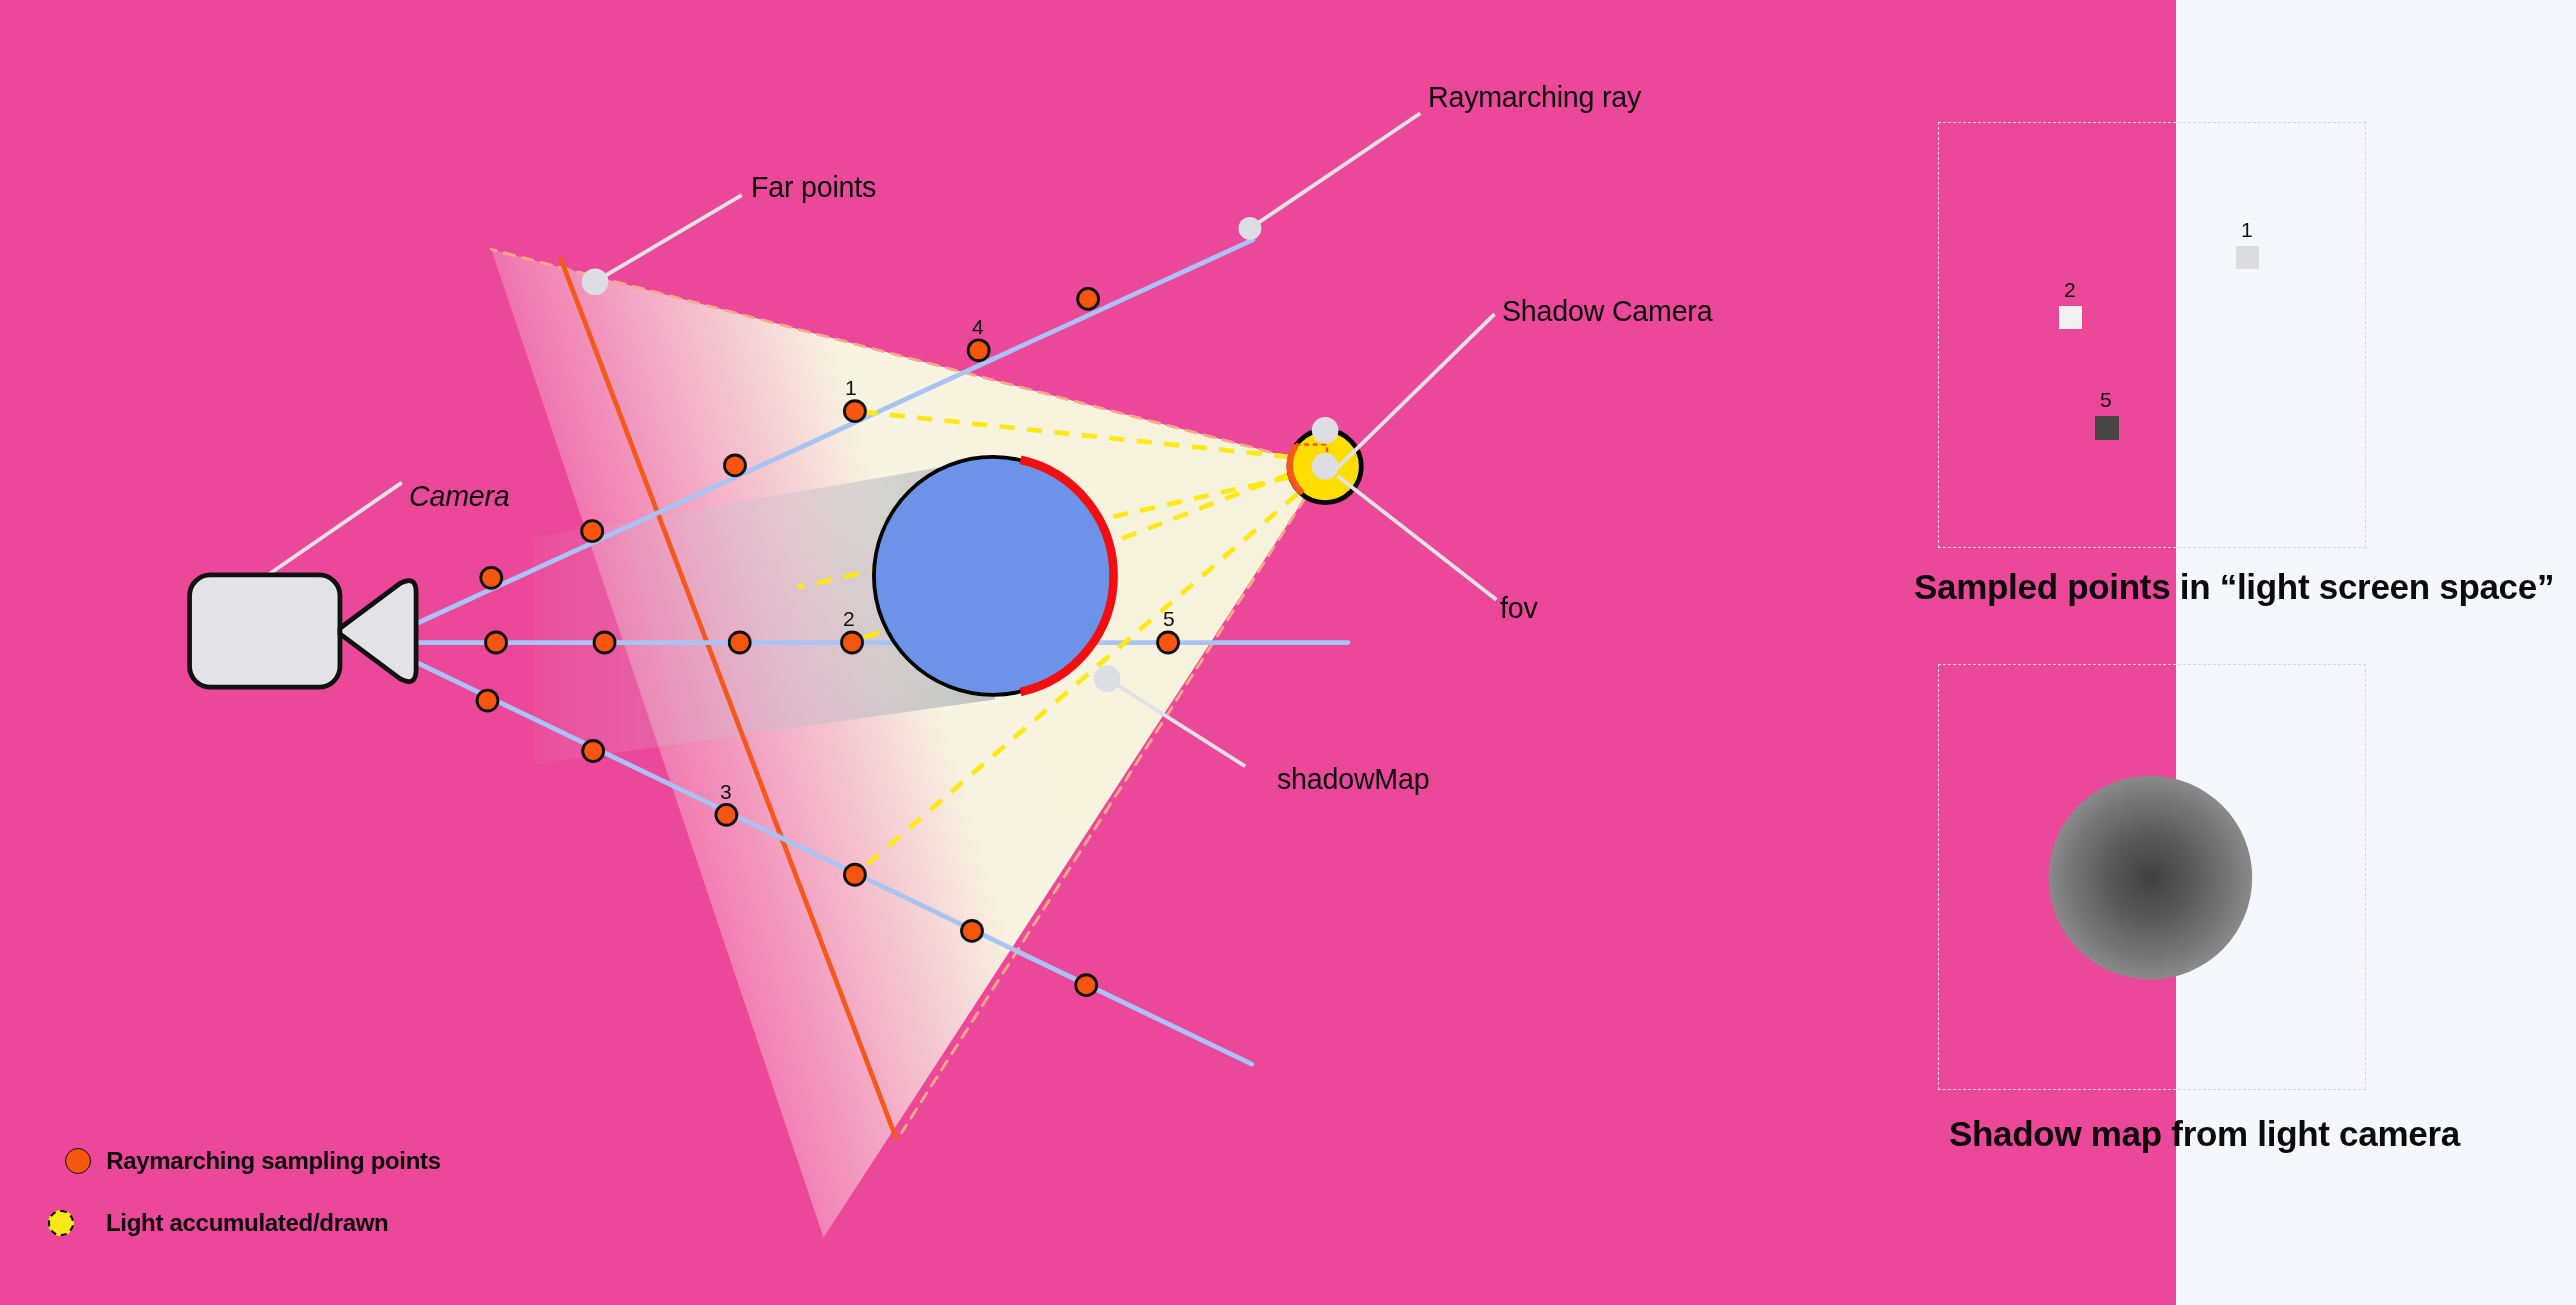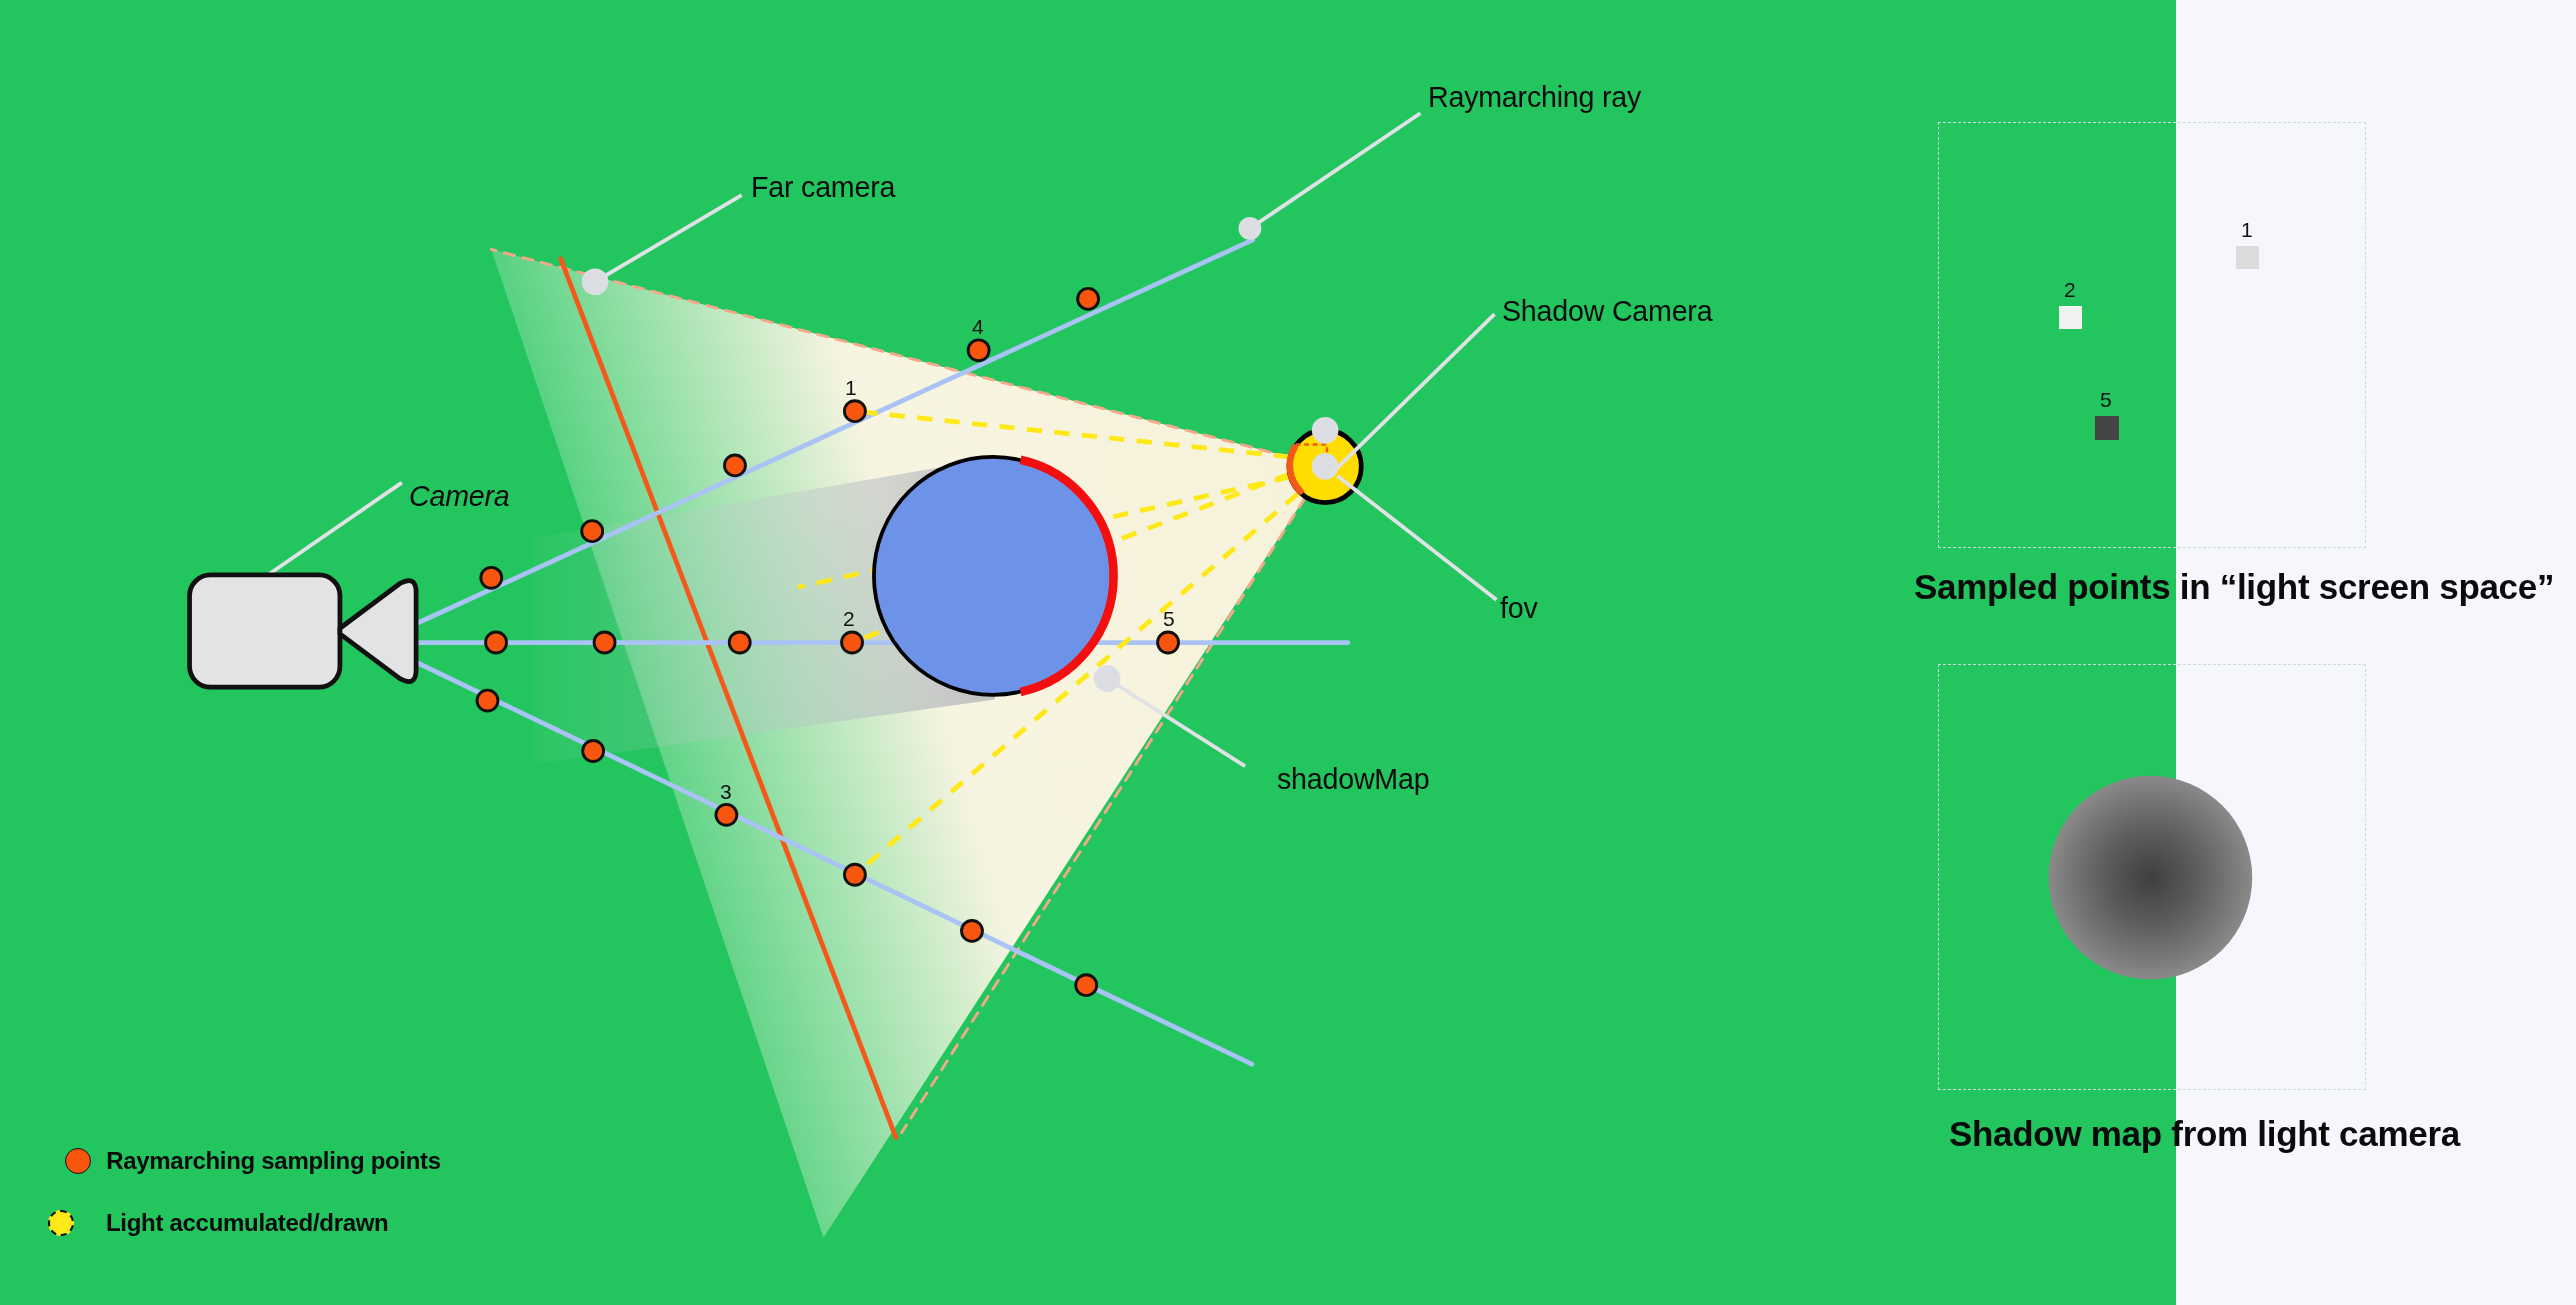--- a/index.html
+++ b/index.html
@@ -12,21 +12,21 @@
     font-family: "Liberation Sans", sans-serif;
     width: 2576px;
     height: 1305px;
     overflow: hidden;
     position: relative;
   }
   #stage {
     position: relative;
     width: 2176px;
     height: 1305px;
-    background: #22c55e;
+    background: #ec4899;
   }
   #scene-svg {
     position: absolute;
     left: 0;
     top: 0;
     width: 2576px;
     height: 1305px;
   }
   .diag-label {
     position: absolute;
@@ -207,21 +207,21 @@
       <circle cx="1141" cy="1035" r="11" fill="#f8560f" stroke="#111" stroke-width="3"></circle>
     </g>
 
     <g>
       <circle cx="2259" cy="922" r="107" fill="url(#smSphereGrad)"></circle>
     </g>
   </svg>
 
   <div class="diag-label" style="left:1428px; top:81px;">Raymarching ray</div>
 
-  <div class="diag-label" style="left:751px; top:171px;">Far camera</div>
+  <div class="diag-label" style="left:751px; top:171px;">Far points</div>
 
   <div class="diag-label" style="left:1502px; top:295px;">Shadow Camera</div>
 
   <div class="diag-label" style="left:409px; top:480px;font-style:italic;">Camera</div>
 
   <div class="diag-label" style="left:1500px; top:560px;margin-top:32px;">fov</div>
 
   <div class="diag-label" style="left:1277px; top:763px;text-align:right;">shadowMap</div>
 
   <div class="pt-num" style="left:845px; top:376px;">1</div>

